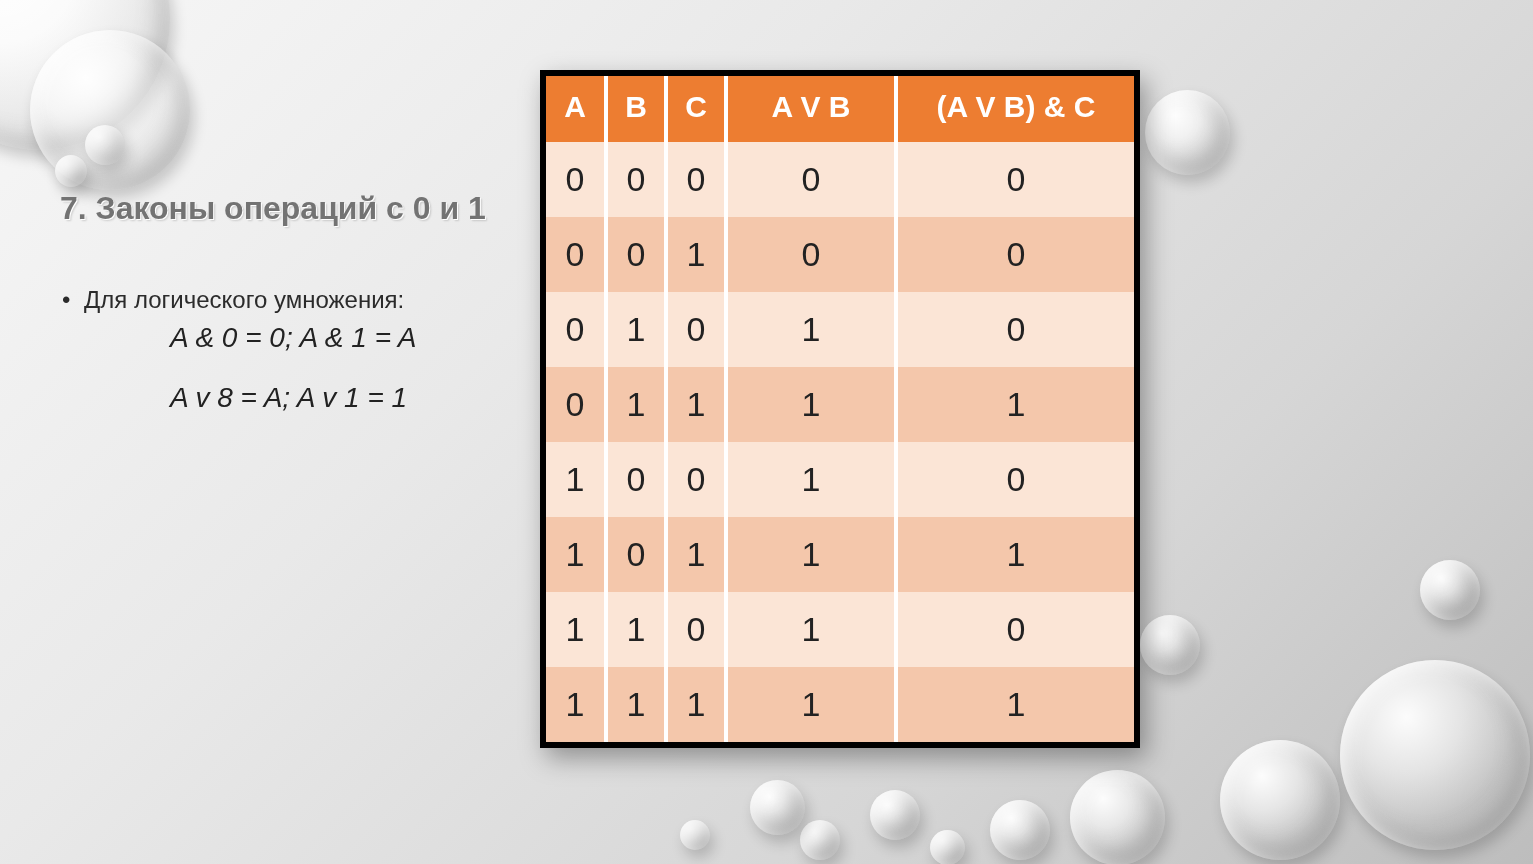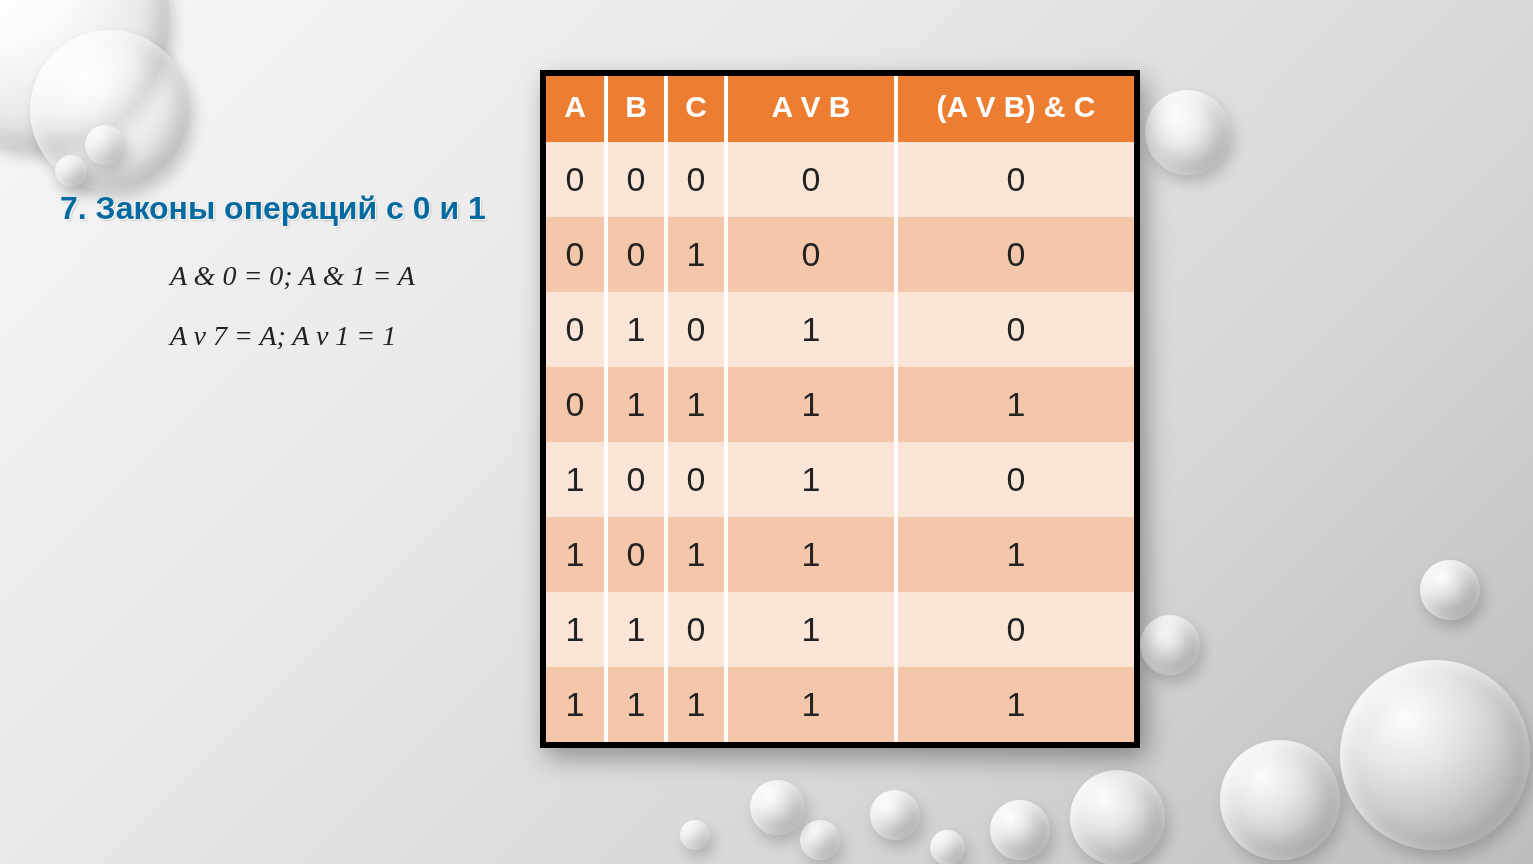--- a/index.html
+++ b/index.html
@@ -24,41 +24,41 @@
   
   .left-block {
     position: absolute;
     left: 60px;
     top: 188px;
     width: 430px;
   }
   .heading {
     font-size: 32px;
     font-weight: 700;
-    color: #0369a1;
+    color: #737373;
     text-shadow: 1px 1px 0 #fff, 2px 2px 2px rgba(0,0,0,0.15);
     line-height: 1.25;
-    margin-bottom: 32px;
+    margin-bottom: 58px;
   }
   .bullet {
     font-size: 24px;
     color: #2b2b2b;
     margin-bottom: 8px;
     padding-left: 24px;
     position: relative;
   }
   .bullet::before {
     content: "•";
     position: absolute;
     left: 2px;
     top: 0;
     font-size: 24px;
   }
   .formula {
-    font-family: Liberation Serif, serif;
+    font-family: Liberation Sans, sans-serif;
     font-size: 28px;
     font-style: italic;
     color: #222;
     padding-left: 110px;
     margin-bottom: 28px;
   }
 
   
   .table-wrap {
     position: absolute;
@@ -109,23 +109,24 @@
 <div class="bubble" style="left:800px;  top:820px; width:40px;  height:40px;"></div>
 <div class="bubble" style="left:750px;  top:780px; width:55px;  height:55px;"></div>
 <div class="bubble" style="left:680px;  top:820px; width:30px;  height:30px;"></div>
 <div class="bubble" style="left:1220px; top:740px; width:120px; height:120px;"></div>
 <div class="bubble" style="left:1340px; top:660px; width:190px; height:190px;"></div>
 <div class="bubble" style="left:1420px; top:560px; width:60px;  height:60px;"></div>
 
 <div class="left-block">
   <div class="heading">7. Законы операций с 0 и 1</div>
 
+  <div class="bullet">Для логического умножения:</div>
   <div class="formula">A &amp; 0 = 0;    A &amp; 1 = A</div>
 
-  <div class="formula">A v 7 = A;    A v 1 = 1</div>
+  <div class="formula">A v 8 = A;    A v 1 = 1</div>
 </div>
 
 <div class="table-wrap">
   <table>
     <colgroup>
       <col class="cA">
         <col class="cB">
         <col class="cC">
         <col class="cD">
         <col class="cE">

